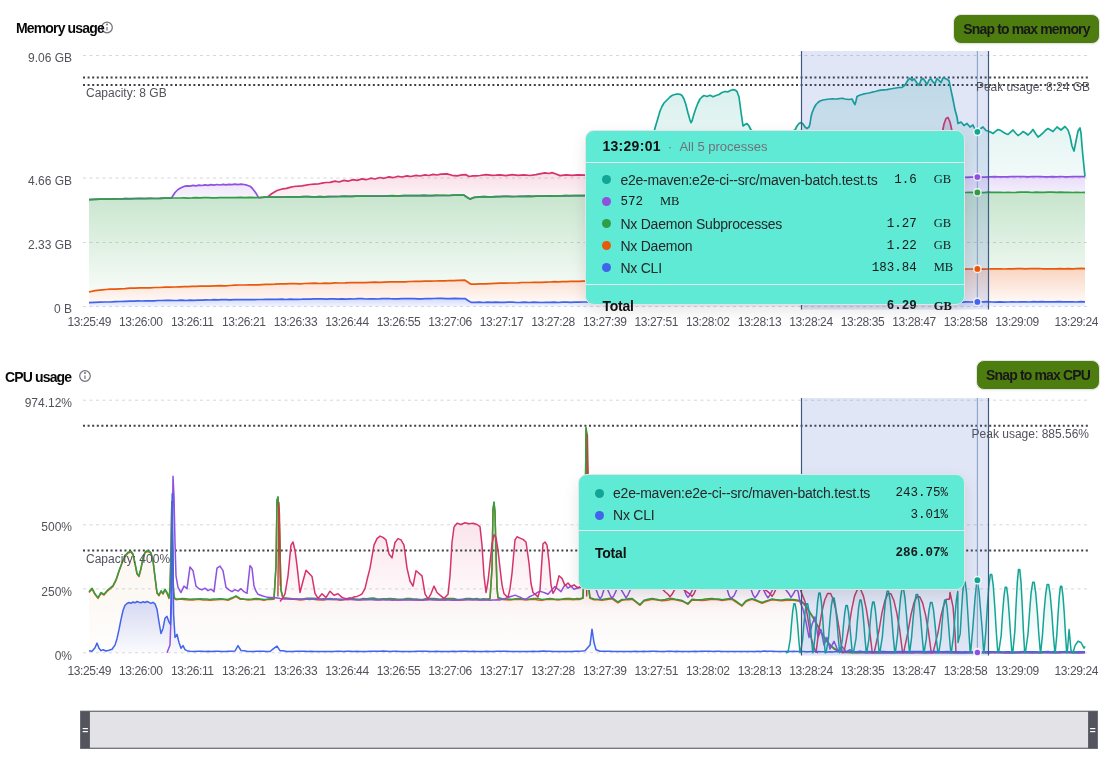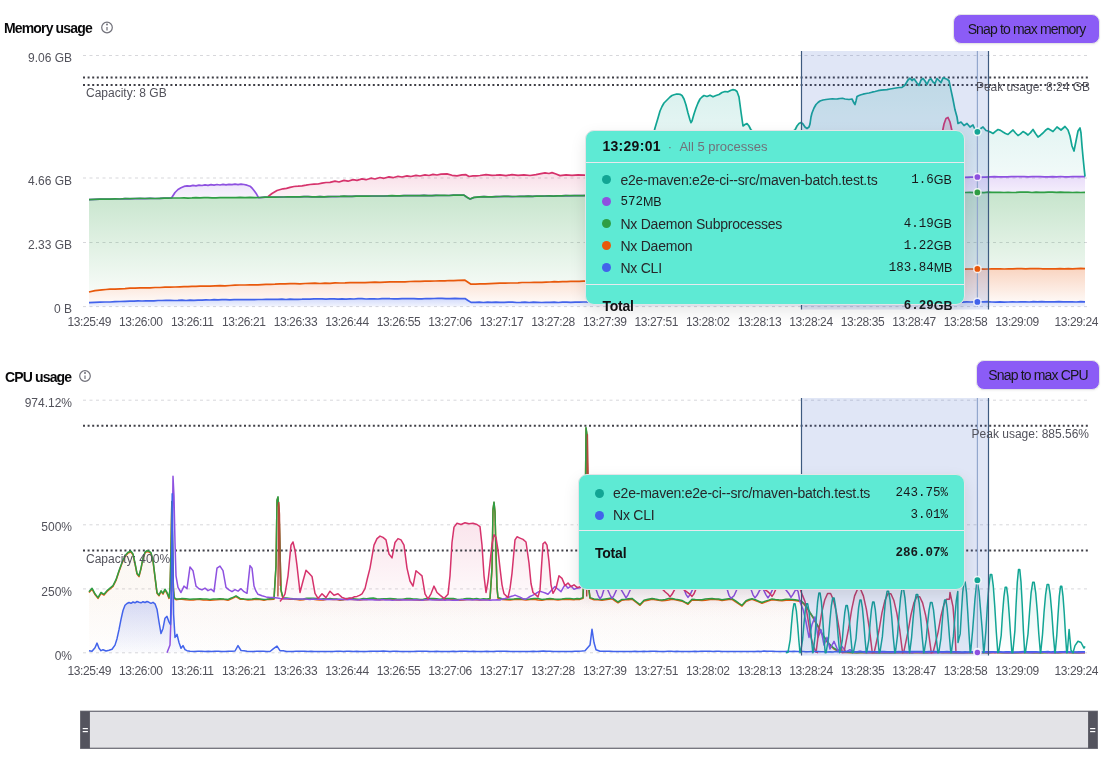--- a/index.html
+++ b/index.html
@@ -1,27 +1,27 @@
 <!DOCTYPE html>
 <html><head><meta charset="utf-8"><style>
 html,body{margin:0;padding:0;background:#fff;width:1118px;height:761px;overflow:hidden;font-family:"Liberation Sans",sans-serif;position:relative}
 .ttl{position:absolute;font-size:14px;font-weight:700;color:#09090b;letter-spacing:-0.85px}
-.btn{position:absolute;display:flex;align-items:center;justify-content:center;background:#8b5cf6;border:1px solid #e4e4e7;border-radius:8px;font-size:14px;font-weight:400;color:#18181b;letter-spacing:-0.85px;box-shadow:0 1px 2px rgba(0,0,0,.05);box-sizing:border-box}
+.btn{position:absolute;display:flex;align-items:center;justify-content:center;background:#4d7c0f;border:1px solid #e4e4e7;border-radius:8px;font-size:14px;font-weight:700;color:#18181b;letter-spacing:-0.85px;box-shadow:0 1px 2px rgba(0,0,0,.05);box-sizing:border-box}
 .tip{position:absolute;background:#5eead4;border:1px solid #e4e4e7;border-radius:9px;box-shadow:0 6px 16px rgba(0,0,0,.10);box-sizing:border-box}
 .hd{height:31px;line-height:30px;padding:0 16px;border-bottom:1px solid #e9e9ee;font-size:13px;color:#71717a;white-space:nowrap}
 .hd b{font-size:14px;color:#111113;font-weight:700;letter-spacing:0.3px;margin-right:7px}
 .rows{padding:6px 16px 0 16px}
 .mem .rows{padding-right:14px}
 .mem .tot{padding-right:14px}
 .mem .un{width:16px}
 .row{height:22px;display:flex;align-items:center;font-size:14px;color:#27272a;white-space:nowrap}
 .dot{width:9px;height:9px;border-radius:50%;margin-right:9px;flex:none}
 .nm{flex:1;letter-spacing:-0.22px}
 .num{font-family:"Liberation Mono",monospace;font-size:12.5px;color:#18181b;text-align:right}
-.un{font-family:Liberation Sans, sans-serif;font-size:12.5px;color:#18181b;width:17px;margin-left:0}
+.un{font-family:Liberation Serif, serif;font-size:12.5px;color:#18181b;width:17px;margin-left:17px}
 .tot{margin-top:5px;border-top:1px solid #e9e9ee;height:27px;display:flex;align-items:center;padding:8px 16px;font-size:14px;font-weight:700;color:#111113}
 .tot .num,.tot .un{font-weight:700}
 </style></head>
 <body>
 <svg width="1118" height="761" viewBox="0 0 1118 761" font-family="Liberation Sans, sans-serif" style="position:absolute;left:0;top:0">
 <defs>
 <linearGradient id="gmB" gradientUnits="userSpaceOnUse" x1="0" y1="298" x2="0" y2="307">
         <stop offset="0" stop-color="#4263eb" stop-opacity="0.25"></stop>
         <stop offset="1" stop-color="#4263eb" stop-opacity="0.06"></stop>
       </linearGradient>
@@ -193,42 +193,42 @@
       <circle cx="85" cy="373.1" r="0.4" fill="#71717a"></circle>
     </g>
 <rect x="80.7" y="711.3" width="1016.6" height="37" fill="#e3e3e7" stroke="#71717a" stroke-width="1.3"></rect>
 <rect x="80.7" y="711.3" width="9.2" height="37" fill="#54545e"></rect>
 <rect x="1088.1" y="711.3" width="9.2" height="37" fill="#54545e"></rect>
 <line x1="82.7" y1="728.6" x2="87.89999999999999" y2="728.6" stroke="#fff" stroke-width="1.2"></line>
 <line x1="82.7" y1="731.6" x2="87.89999999999999" y2="731.6" stroke="#fff" stroke-width="1.2"></line>
 <line x1="1090.1000000000001" y1="728.6" x2="1095.3" y2="728.6" stroke="#fff" stroke-width="1.2"></line>
 <line x1="1090.1000000000001" y1="731.6" x2="1095.3" y2="731.6" stroke="#fff" stroke-width="1.2"></line>
 </svg>
-<div class="ttl" style="left:4px;top:20px">Memory usage</div>
+<div class="ttl" style="left:16px;top:20px">Memory usage</div>
 <div class="ttl" style="left:5px;top:368.5px">CPU usage</div>
 <div class="btn" style="left:953px;top:13.5px;width:147px;height:30px">Snap to max memory</div>
 <div class="btn" style="left:976px;top:360px;width:124px;height:30px">Snap to max CPU</div>
 <div class="tip mem" style="left:585.4px;top:129.5px;width:379.3px;height:175px">
   <div class="hd"><b>13:29:01</b>·&nbsp;&nbsp;All 5 processes</div>
   <div class="rows">
     <div class="row">
         <span class="dot" style="background:#12a594"></span>
         <span class="nm">e2e-maven:e2e-ci--src/maven-batch.test.ts</span>
         <span class="num">1.6</span>
         <span class="un">GB</span>
       </div>
     <div class="row">
         <span class="dot" style="background:#8e51e0"></span>
         <span class="num">572</span>
         <span class="un">MB</span>
       </div>
     <div class="row">
         <span class="dot" style="background:#2f9e44"></span>
         <span class="nm">Nx Daemon Subprocesses</span>
-        <span class="num">4.19</span>
+        <span class="num">1.27</span>
         <span class="un">GB</span>
       </div>
     <div class="row">
         <span class="dot" style="background:#e8590c"></span>
         <span class="nm">Nx Daemon</span>
         <span class="num">1.22</span>
         <span class="un">GB</span>
       </div>
     <div class="row">
         <span class="dot" style="background:#4263eb"></span>

